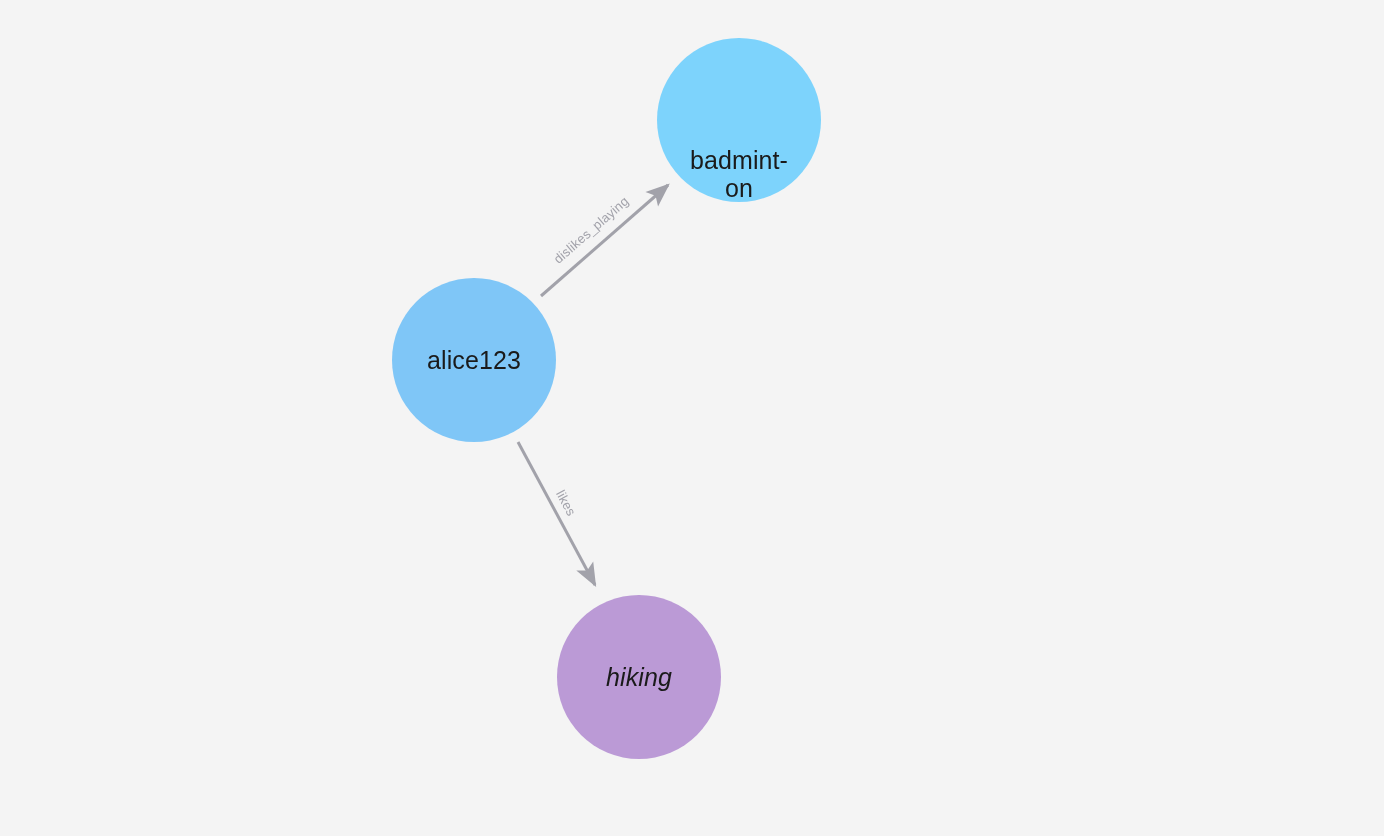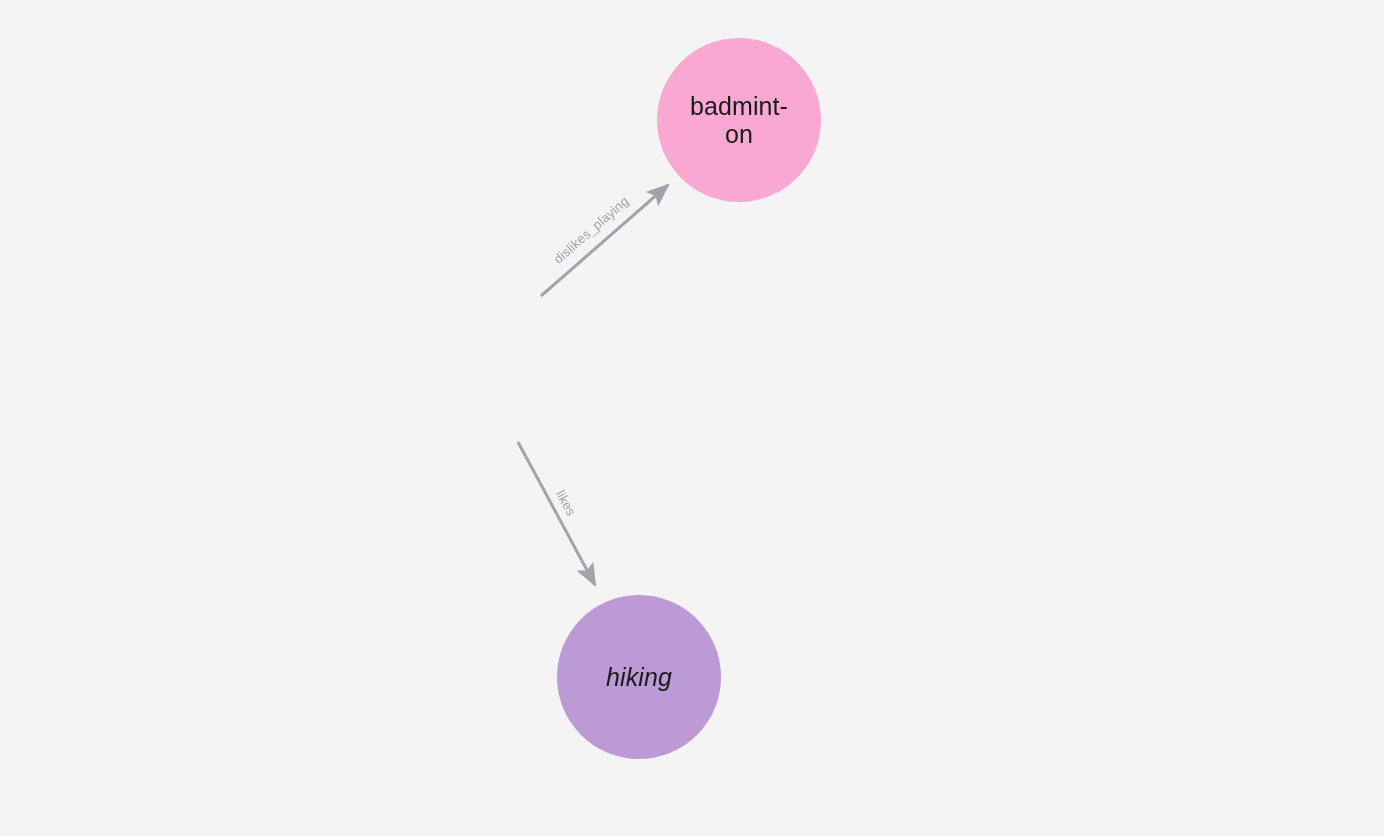--- a/index.html
+++ b/index.html
@@ -71,22 +71,25 @@
 
     <line x1="541" y1="296" x2="668" y2="185" stroke="#a2a2aa" stroke-width="3" stroke-linecap="butt" marker-end="url(#arrowhead-gray)"></line>
 
     <line x1="518" y1="442" x2="595" y2="585" stroke="#a2a2aa" stroke-width="3" stroke-linecap="butt" marker-end="url(#arrowhead-gray)"></line>
   </svg>
 
   <div class="edge-label" id="label-dislikes-playing" style="left: 591px; top: 230px; color: rgb(162, 162, 170); transform: translate(-50%, -50%) rotate(-41deg);">dislikes_playing</div>
 
   <div class="edge-label" id="label-likes" style="left: 566px; top: 503px; color: rgb(162, 162, 170); transform: translate(-50%, -50%) rotate(62deg);">likes</div>
 
+  <div class="graph-node" id="node-alice123" style="left: 392px; top: 278px; width: 164px; height: 164px; background: rgb(127, 198, 247);">
+    <span class="node-label">alice123</span>
+  </div>
 
-  <div class="graph-node" id="node-badminton" style="left: 657px; top: 38px; width: 164px; height: 164px; background: #f9a8d4;">
+  <div class="graph-node" id="node-badminton" style="left: 657px; top: 38px; width: 164px; height: 164px; background: #7dd3fc; align-items: flex-end;">
     <span class="node-label">badmint-
 on</span>
   </div>
 
   <div class="graph-node" id="node-hiking" style="left: 557px; top: 595px; width: 164px; height: 164px; background: rgb(187, 154, 214); font-style: italic;">
     <span class="node-label">hiking</span>
   </div>
 
 </div>
 

